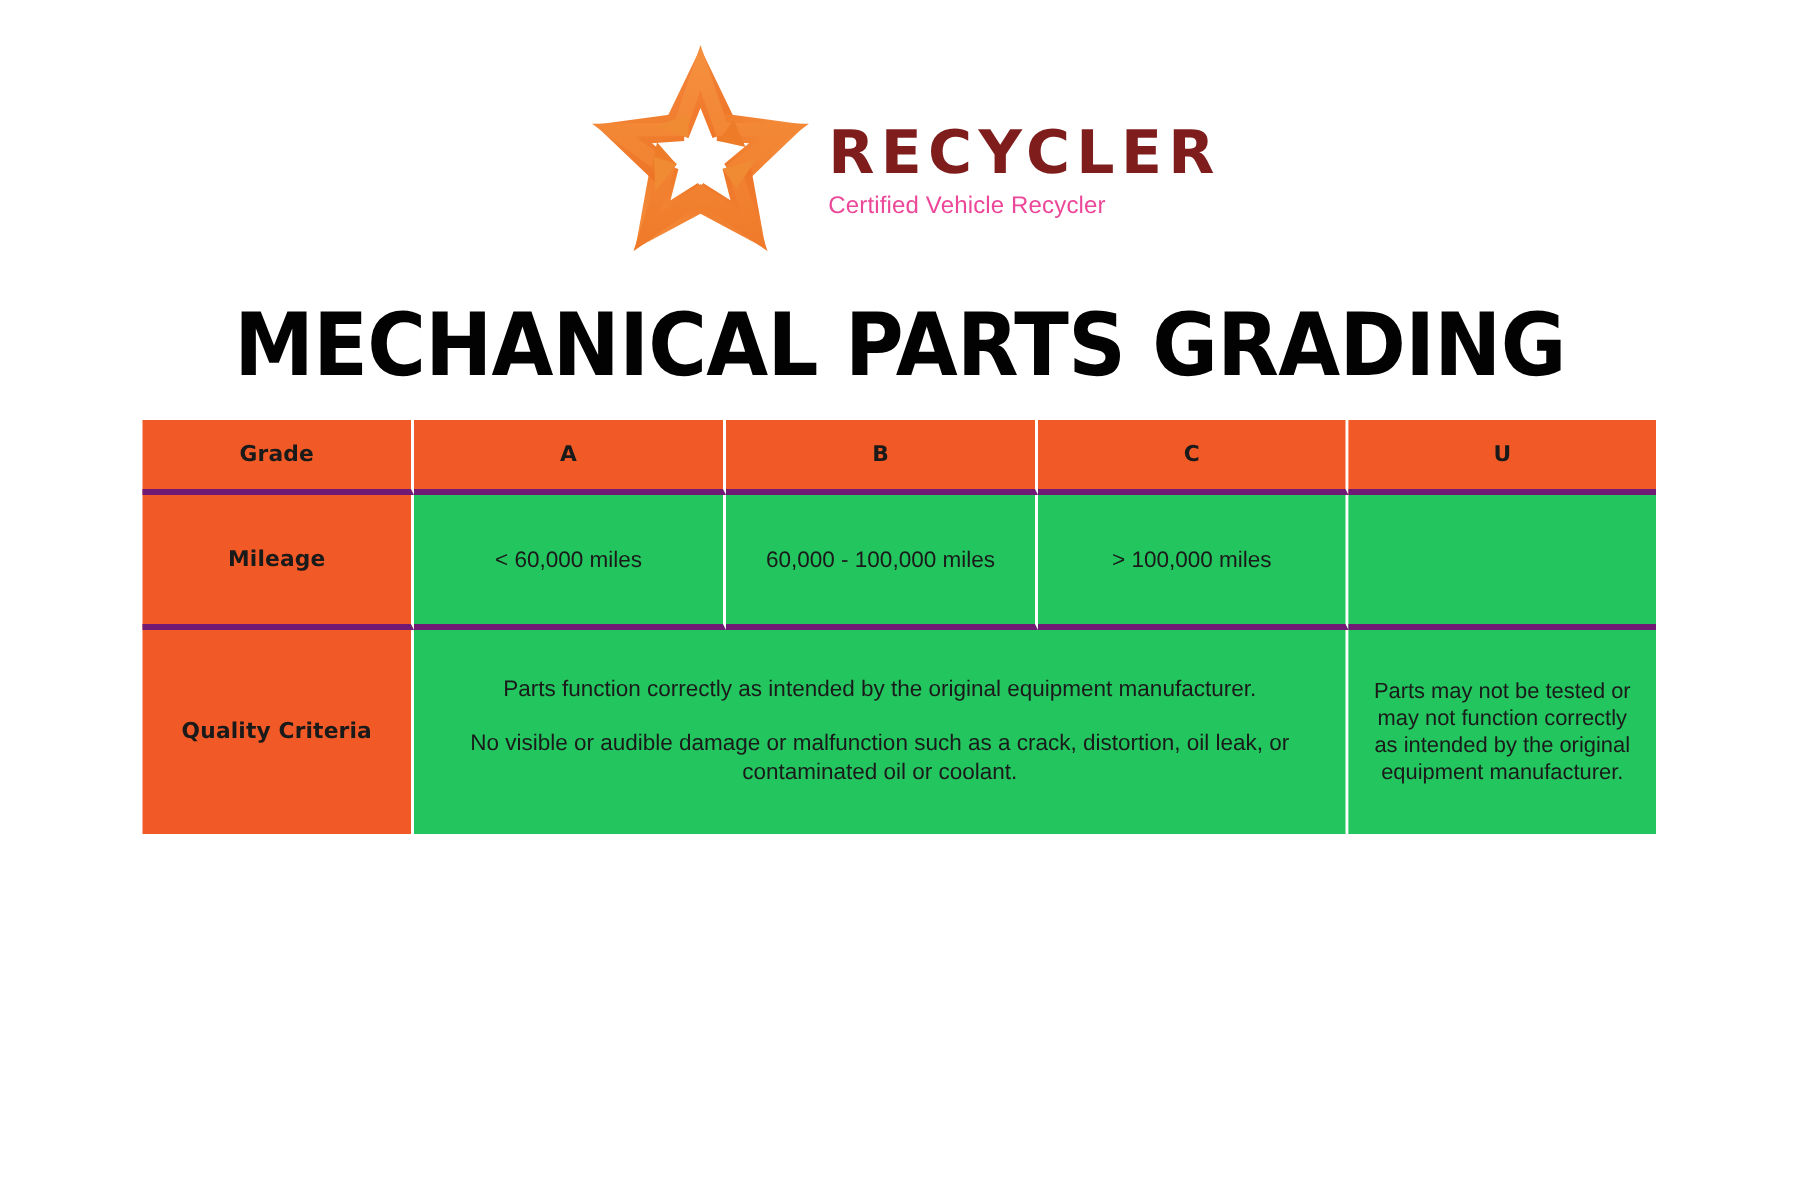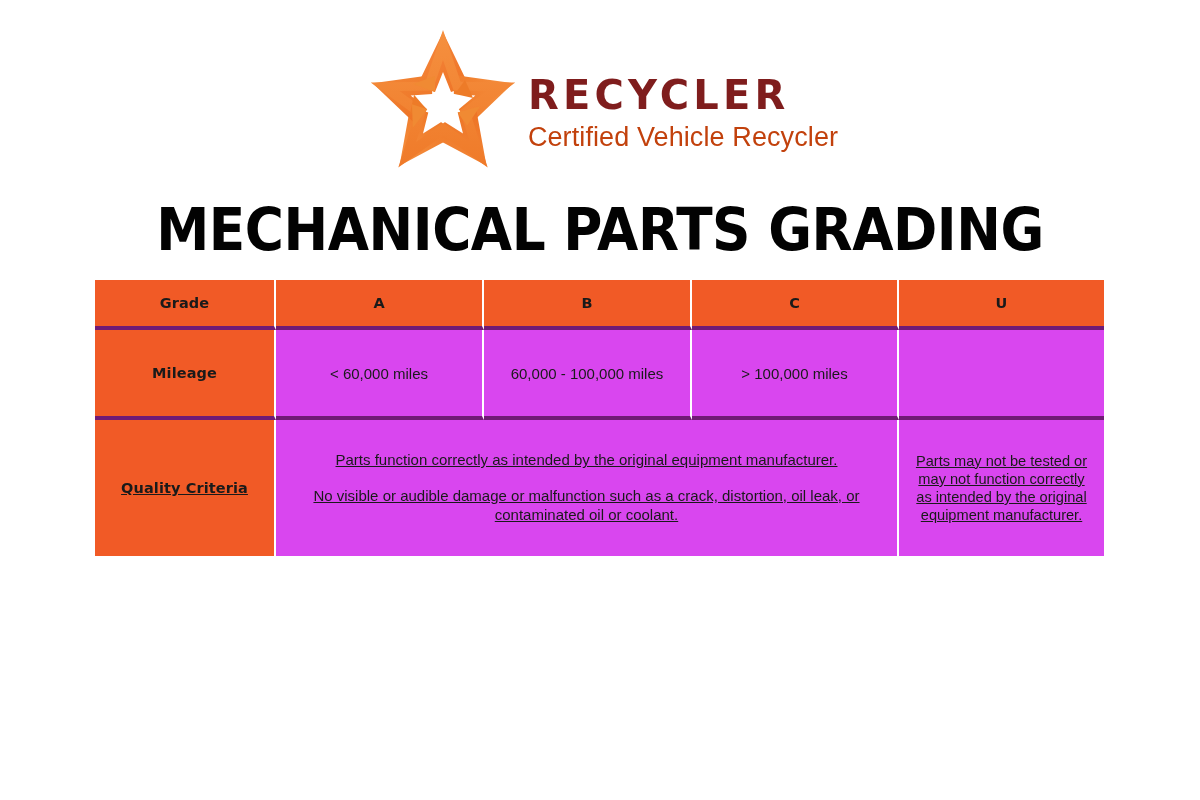--- a/index.html
+++ b/index.html
@@ -57,23 +57,23 @@
     font-weight: bold;
     font-size: 40px;
     letter-spacing: 4.2px;
     color: #7f1d1d;
     line-height: 1.05;
     white-space: nowrap;
   }
   .logo-tagline {
     font-family: "Liberation Sans", sans-serif;
     font-weight: normal;
-    font-size: 27px;
+    font-size: 16px;
     letter-spacing: 0.1px;
-    color: #c2410c;
+    color: #ec4899;
     line-height: 1.15;
     margin-top: 6px;
     white-space: nowrap;
   }
 
   
   .page-title {
     position: absolute;
     left: 0;
     top: 196px;
@@ -103,37 +103,37 @@
   }
   .grading-table td {
     vertical-align: middle;
     text-align: center;
     color: #1a1a1a;
     border-right: 2px solid #ffffff;
     border-bottom: 4px solid #701a75;
     padding: 0;
   }
   .grading-table tr td:last-child { border-right: none; }
-  .grading-table tr:last-child td { border-bottom: none; text-decoration: underline; }
+  .grading-table tr:last-child td { border-bottom: none; }
 
   .c-label {
     background: #f15a26;
     font-family: "DejaVu Sans", sans-serif;
     font-weight: bold;
     font-size: 14.5px;
     letter-spacing: 0.1px;
   }
   .c-head {
     background: #f15a26;
     font-family: "DejaVu Sans", sans-serif;
     font-weight: bold;
     font-size: 14.5px;
   }
   .c-body {
-    background: #d946ef;
+    background: #22c55e;
     font-family: "Liberation Sans", sans-serif;
     font-weight: normal;
     font-size: 15px;
   }
 
   .row-head td { height: 46px; }
   .row-mileage td { height: 86px; margin-top: 28px; }
   .row-quality td { height: 136px; }
 
   .qc-cell {

